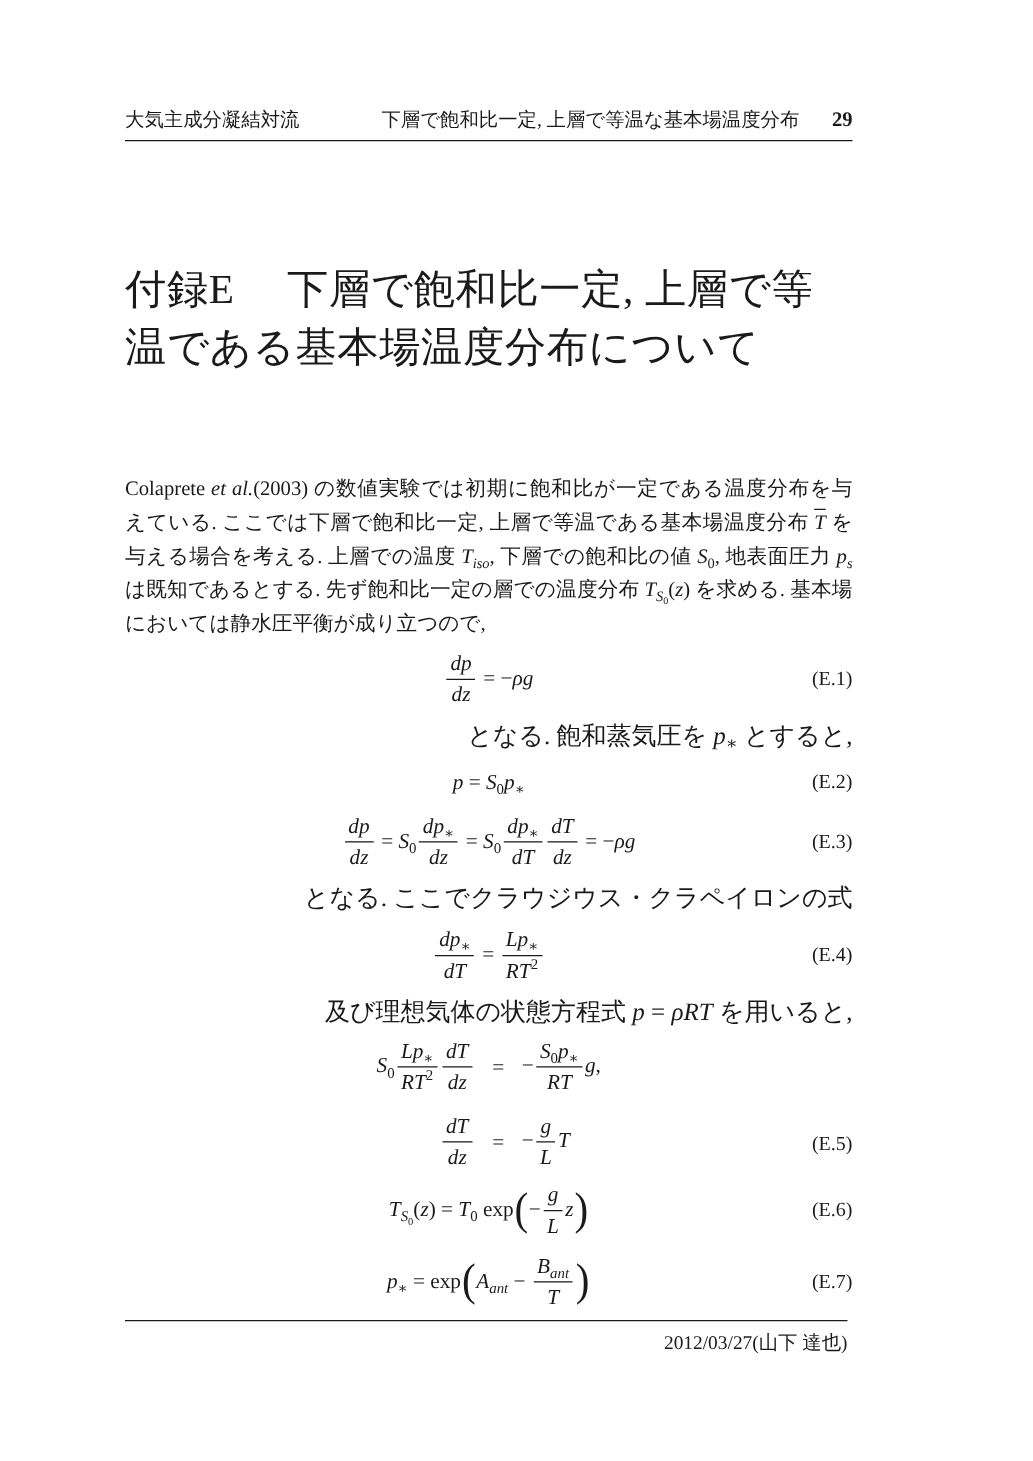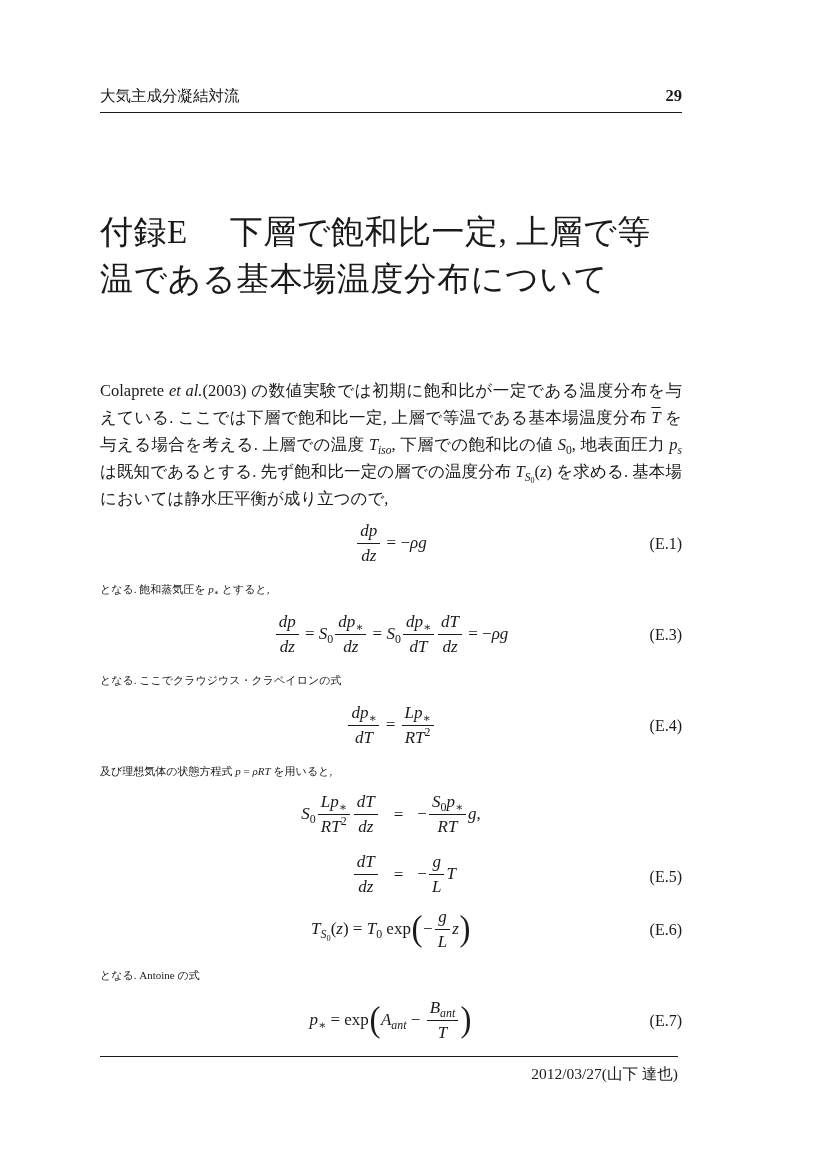--- a/index.html
+++ b/index.html
@@ -35,21 +35,21 @@
   .apptitle .prefix { margin-right: 42px; }
 
   
   .para {
     font-size: 16.5px;
     line-height: 27px;
     text-align: justify;
     text-justify: inter-ideograph;
   }
   .para.intro { margin-top: 74px; }
-  .textline { font-size: 11px; line-height: 27px; margin: 1px 0; }
+  .textline { font-size: 20px; line-height: 27px; margin: 1px 0; text-align: right; }
 
   
   .eq {
     position: relative;
     display: flex; align-items: center; justify-content: center;
     margin: 7px 0;
     min-height: 50px;
     font-size: 17px;
   }
   .eq.plain { min-height: 26px; margin: 10px 0; }
@@ -100,34 +100,39 @@
     font-size: 15.5px;
   }
 </style>
 </head>
 <body>
 
 <div class="content">
 
   <div class="pagehead">
     <span class="lefthead">大気主成分凝結対流</span>
+    <span class="centerhead">下層で飽和比一定, 上層で等温な基本場温度分布</span>
     <span class="pageno">29</span>
   </div>
 
   <h1 class="apptitle"><span class="prefix">付録E</span><span>下層で飽和比一定, 上層で等温である基本場温度分布について</span></h1>
 
   <p class="para intro">Colaprete <i>et al.</i>(2003) の数値実験では初期に飽和比が一定である温度分布を与えている. ここでは下層で飽和比一定, 上層で等温である基本場温度分布 <span class="mi"><span class="tbar"><i>T</i></span></span> を与える場合を考える. 上層での温度 <span class="mi"><i>T</i><sub><i>iso</i></sub></span>, 下層での飽和比の値 <span class="mi"><i>S</i><sub>0</sub></span>, 地表面圧力 <span class="mi"><i>p</i><sub><i>s</i></sub></span> は既知であるとする. 先ず飽和比一定の層での温度分布 <span class="mi"><i>T</i><sub><i>S</i><sub>0</sub></sub>(<i>z</i>)</span> を求める. 基本場においては静水圧平衡が成り立つので,</p>
 
   <div class="eq">
     <span class="mathbody"><span class="mi"><span class="frac"><span class="fnum"><i>dp</i></span><span class="fden"><i>dz</i></span></span> = −<i>ρg</i></span></span>
     <span class="eqlabel">(E.1)</span>
   </div>
 
   <p class="textline">となる. 飽和蒸気圧を <span class="mi"><i>p</i><sub>∗</sub></span> とすると,</p>
 
+  <div class="eq plain">
+    <span class="mathbody"><span class="mi"><i>p</i> = <i>S</i><sub>0</sub><i>p</i><sub>∗</sub></span></span>
+    <span class="eqlabel">(E.2)</span>
+  </div>
 
 
   <div class="eq">
     <span class="mathbody"><span class="mi"><span class="frac"><span class="fnum"><i>dp</i></span><span class="fden"><i>dz</i></span></span> = <i>S</i><sub>0</sub><span class="frac"><span class="fnum"><i>dp</i><sub>∗</sub></span><span class="fden"><i>dz</i></span></span> = <i>S</i><sub>0</sub><span class="frac"><span class="fnum"><i>dp</i><sub>∗</sub></span><span class="fden"><i>dT</i></span></span><span class="frac"><span class="fnum"><i>dT</i></span><span class="fden"><i>dz</i></span></span> = −<i>ρg</i></span></span>
     <span class="eqlabel">(E.3)</span>
   </div>
 
   <p class="textline">となる. ここでクラウジウス・クラペイロンの式</p>
 
   <div class="eq">
@@ -160,21 +165,20 @@
     </div>
     <span class="eqlabel bottomrow">(E.5)</span>
   </div>
 
 
   <div class="eq">
     <span class="mathbody"><span class="mi"><i>T</i><sub><i>S</i><sub>0</sub></sub>(<i>z</i>) = <i>T</i><sub>0</sub> <span class="rm">exp</span><span class="bigp">(</span>−<span class="frac"><span class="fnum"><i>g</i></span><span class="fden"><i>L</i></span></span><i>z</i><span class="bigp">)</span></span></span>
     <span class="eqlabel">(E.6)</span>
   </div>
 
-  <p class="textline">となる. Antoine の式</p>
 
   <div class="eq">
     <span class="mathbody"><span class="mi"><i>p</i><sub>∗</sub> = <span class="rm">exp</span><span class="bigp">(</span><i>A</i><sub><i>ant</i></sub> − <span class="frac"><span class="fnum"><i>B</i><sub><i>ant</i></sub></span><span class="fden"><i>T</i></span></span><span class="bigp">)</span></span></span>
     <span class="eqlabel">(E.7)</span>
   </div>
 
 </div>
 
 <div class="pagefoot">
   <span>2012/03/27(山下 達也)</span>

